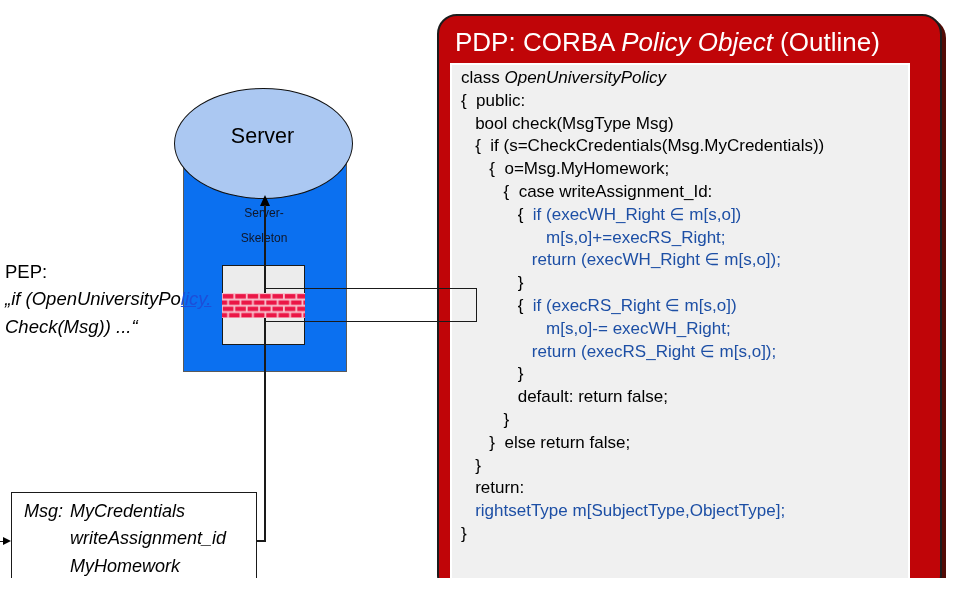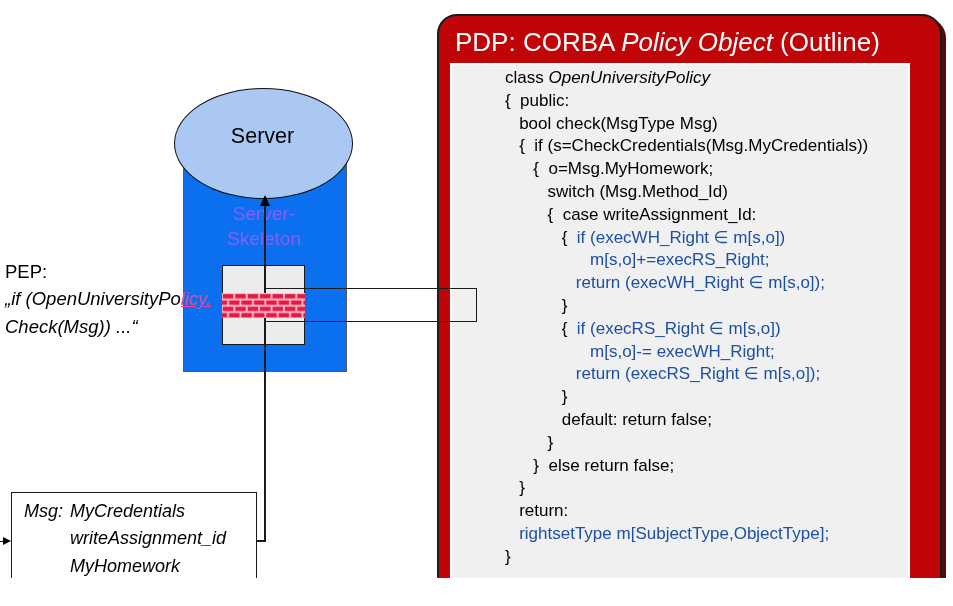--- a/index.html
+++ b/index.html
@@ -14,35 +14,35 @@
   
   .pdp-panel{position:absolute;left:437px;top:14px;width:501px;height:577px;
     background:var(--pdp-red);border:2px solid #1c1c1c;border-radius:20px;
     box-shadow:4px 4px 0 var(--pdp-shadow);z-index:1;}
   .pdp-title{position:absolute;left:455px;top:27px;width:480px;font-size:26px;line-height:30px;
     color:#ffffff;white-space:nowrap;z-index:2;}
   .pdp-title .it{font-style:italic;}
   .code-box{position:absolute;left:450px;top:63px;width:456px;height:522px;
     background:var(--code-bg);border:2.5px solid #ffffff;z-index:2;}
   .code-block{position:absolute;left:461px;top:67px;width:445px;z-index:3;
-    font-size:17px;line-height:22.8px;margin-left:44px;}
+    font-size:17px;line-height:22.8px;}
   .code-line{white-space:pre;}
   .seg-k{color:var(--text-black);}
   .seg-i{color:var(--text-black);font-style:italic;}
   .seg-b{color:var(--code-blue);}
 
   
   .skeleton-rect{position:absolute;left:183px;top:162px;width:162px;height:208px;
     background:var(--server-blue);border:1px solid #5a5a5a;z-index:2;}
   .server-ellipse{position:absolute;left:174px;top:88px;width:177px;height:109px;
     background:var(--ellipse-blue);border:1.4px solid #111;border-radius:50%;z-index:3;}
   .server-label{position:absolute;left:174px;top:124px;width:177px;text-align:center;
     font-size:21.5px;z-index:4;}
   .skeleton-label{position:absolute;left:183px;top:201px;width:162px;text-align:center;
-    color:#8b5cf6;font-size:19px;line-height:25px;z-index:5;}
+    color:#0f172a;font-size:12px;line-height:25px;z-index:5;}
 
   
   .firewall-box{position:absolute;left:222px;top:265px;width:83px;height:80px;
     background:#ececec;border:1.6px solid #1a1a1a;box-sizing:border-box;z-index:6;}
   .bricks{position:absolute;left:222px;top:293px;z-index:9;display:block;}
 
   
   .band-rect{position:absolute;left:264px;top:288px;width:213px;height:34px;
     border:1.6px solid #1a1a1a;box-sizing:border-box;background:transparent;z-index:8;}
 
@@ -51,21 +51,21 @@
   .arrow-up{position:absolute;left:259.5px;top:195px;width:0;height:0;z-index:7;
     border-left:5px solid transparent;border-right:5px solid transparent;border-bottom:11px solid #000;}
   .hook-line{position:absolute;left:256px;top:540px;width:10px;height:1.6px;background:#1a1a1a;z-index:7;}
   .msg-arrow-line{position:absolute;left:0;top:540.5px;width:5px;height:1.6px;background:#1a1a1a;z-index:7;}
   .arrow-right{position:absolute;left:3px;top:536.5px;width:0;height:0;z-index:7;
     border-top:4.5px solid transparent;border-bottom:4.5px solid transparent;border-left:8.5px solid #000;}
 
   
   .pep-block{position:absolute;left:5px;top:258px;width:260px;font-size:18.5px;line-height:27.3px;z-index:6;}
   .pep-quote{font-style:italic;white-space:nowrap;}
-  .pep-white{color:#ec4899;text-decoration:underline;}
+  .pep-white{color:#1d4ed8;text-decoration:underline;}
 
   
   .msg-box{position:absolute;left:11px;top:492px;width:246px;height:98px;background:#fff;
     border:1.6px solid #1a1a1a;box-sizing:border-box;z-index:6;}
   .msg-grid{position:absolute;left:24px;top:498px;display:grid;grid-template-columns:46px auto;
     font-size:18px;font-style:italic;line-height:27.3px;z-index:7;}
 </style>
 </head>
 <body>
 
@@ -73,21 +73,20 @@
 
   <div class="pdp-panel"></div>
   <div class="pdp-title" id="pdp-title"><span>PDP: CORBA </span><span class="it">Policy Object</span><span> (Outline)</span></div>
   <div class="code-box"></div>
   <div class="code-block" id="code-block">
       <div class="code-line"><span class="seg-k">class </span><span class="seg-i">OpenUniversityPolicy</span></div>
       <div class="code-line"><span class="seg-k">{  public:</span></div>
       <div class="code-line"><span class="seg-k">   bool check(MsgType Msg)</span></div>
       <div class="code-line"><span class="seg-k">   {  if (s=CheckCredentials(Msg.MyCredentials))</span></div>
       <div class="code-line"><span class="seg-k">      {  o=Msg.MyHomework;</span></div>
-      <div class="code-line"><span class="seg-k">         switch (Msg.Method_Id)</span></div>
       <div class="code-line"><span class="seg-k">         {  case writeAssignment_Id:</span></div>
       <div class="code-line"><span class="seg-k">            {  </span><span class="seg-b">if (execWH_Right ∈ m[s,o])</span></div>
       <div class="code-line"><span class="seg-k">                  </span><span class="seg-b">m[s,o]+=execRS_Right;</span></div>
       <div class="code-line"><span class="seg-k">               </span><span class="seg-b">return (execWH_Right ∈ m[s,o]);</span></div>
       <div class="code-line"><span class="seg-k">            }</span></div>
       <div class="code-line"><span class="seg-k">            {  </span><span class="seg-b">if (execRS_Right ∈ m[s,o])</span></div>
       <div class="code-line"><span class="seg-k">                  </span><span class="seg-b">m[s,o]-= execWH_Right;</span></div>
       <div class="code-line"><span class="seg-k">               </span><span class="seg-b">return (execRS_Right ∈ m[s,o]);</span></div>
       <div class="code-line"><span class="seg-k">            }</span></div>
       <div class="code-line"><span class="seg-k">            default: return false;</span></div>

